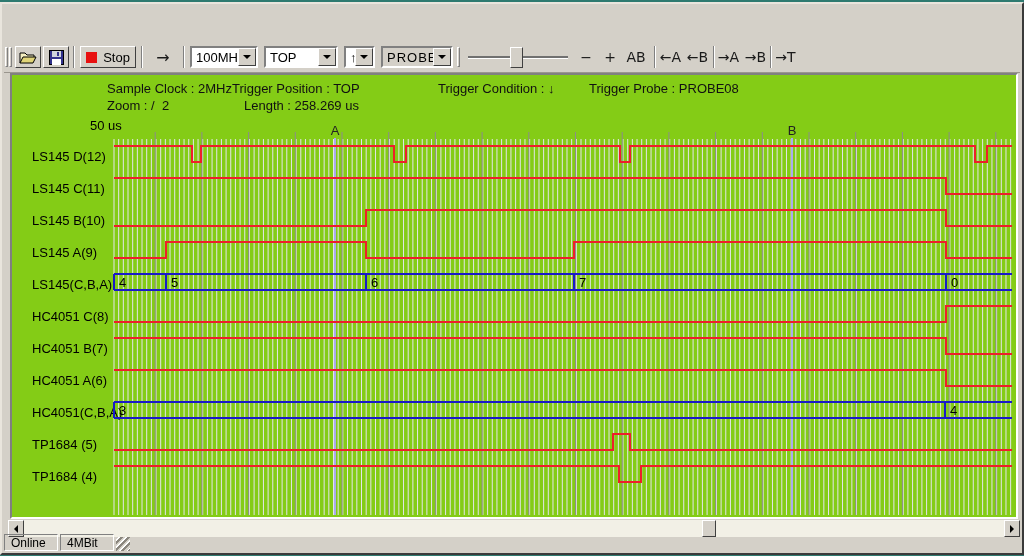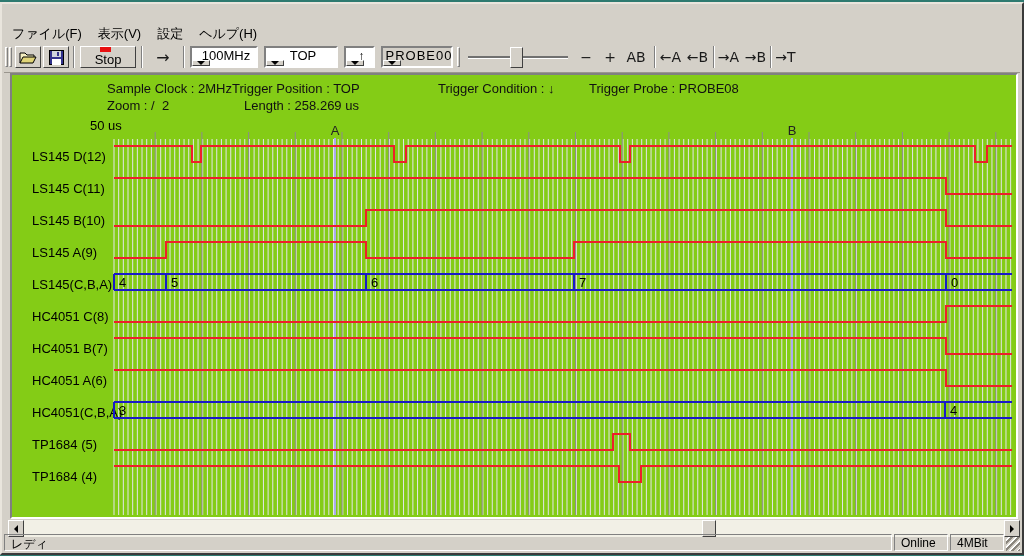--- a/index.html
+++ b/index.html
@@ -29,21 +29,21 @@
     border:1px solid;border-color:#fff #404040 #404040 #fff;
     display:flex;align-items:center;justify-content:center;position:relative;}
   .glyph-min{position:absolute;bottom:2px;left:3px;width:7px;height:2px;background:#000;}
   .glyph-max{width:8px;height:7px;border:1px solid #000;border-top-width:2px;}
   .glyph-close{font-size:13px;font-weight:bold;line-height:10px;color:#000;}
   
   #menubar{position:absolute;left:2px;top:21px;right:2px;height:17px;display:flex;align-items:center;}
   .menu-item{font-size:13px;padding:1px 8px;color:#000;}
   
   #toolbar{position:absolute;left:2px;top:39px;right:2px;height:29px;border-bottom:1px solid #9a968e;}
-  .tb{position:absolute;top:3px;height:22px;box-sizing:border-box;flex-direction:column;}
+  .tb{position:absolute;top:3px;height:22px;box-sizing:border-box;}
   .grip{width:3px;height:20px;top:4px;background:#d4d0c8;border:1px solid;border-color:#fff #808080 #808080 #fff;}
   .tbtn{background:#d4d0c8;border:1px solid;border-color:#fff #404040 #404040 #fff;
     display:flex;align-items:center;justify-content:center;}
   .flatbtn{background:transparent;border:none;display:flex;align-items:center;justify-content:center;
     font-size:14px;color:#1a1a1a;font-family:"DejaVu Sans",sans-serif;}
   .tsep{width:2px;height:22px;border-left:1px solid #808080;border-right:1px solid #fff;}
   .stop-square{width:11px;height:11px;background:#e81010;margin-right:6px;}
   .combo{background:#fff;border:2px solid;border-color:#808080 #fff #fff #808080;
     display:flex;align-items:center;font-size:13px;}
   .combo .val{flex:1;padding-left:4px;white-space:nowrap;overflow:hidden;}
@@ -77,26 +77,20 @@
   .spanel.grow{flex:1;}
   #resize-grip{width:14px;height:14px;align-self:flex-end;
     background:repeating-linear-gradient(135deg,#d4d0c8 0 2px,#fff 2px 3px,#8a867e 3px 5px);}
 </style>
 </head>
 <body>
 
 <div id="window">
 
 
-  <div id="menubar">
-    <span class="menu-item">ファイル(F)</span>
-    <span class="menu-item">表示(V)</span>
-    <span class="menu-item">設定</span>
-    <span class="menu-item">ヘルプ(H)</span>
-  </div>
 
   <div id="toolbar">
     <div class="tb grip" style="left:1px"></div>
     <div class="tb grip" style="left:5px"></div>
 
     <div class="tb tbtn" style="left:11px;width:26px">
       <svg width="18" height="14" viewBox="0 0 18 14">
         <path d="M1 13 L1 3 L6 3 L8 5 L15 5 L15 7" fill="#f5efc0" stroke="#000" stroke-width="1"></path>
         <path d="M1 13 L4 7 L17 7 L14 13 Z" fill="#e0d478" stroke="#000" stroke-width="1"></path>
       </svg>
@@ -445,19 +439,18 @@
     <div class="sbtn" style="left:0">
         <span class="tri-left"></span>
       </div>
     <div id="hthumb"></div>
     <div class="sbtn" style="right:0;left:auto">
         <span class="tri-right"></span>
       </div>
   </div>
 
   <div id="statusbar">
-    <div class="spanel grow">レディ</div>
     <div class="spanel" style="width:40px">Online</div>
     <div class="spanel" style="width:40px">4MBit</div>
     <div id="resize-grip"></div>
   </div>
 
 </div>
 
 </body></html>

